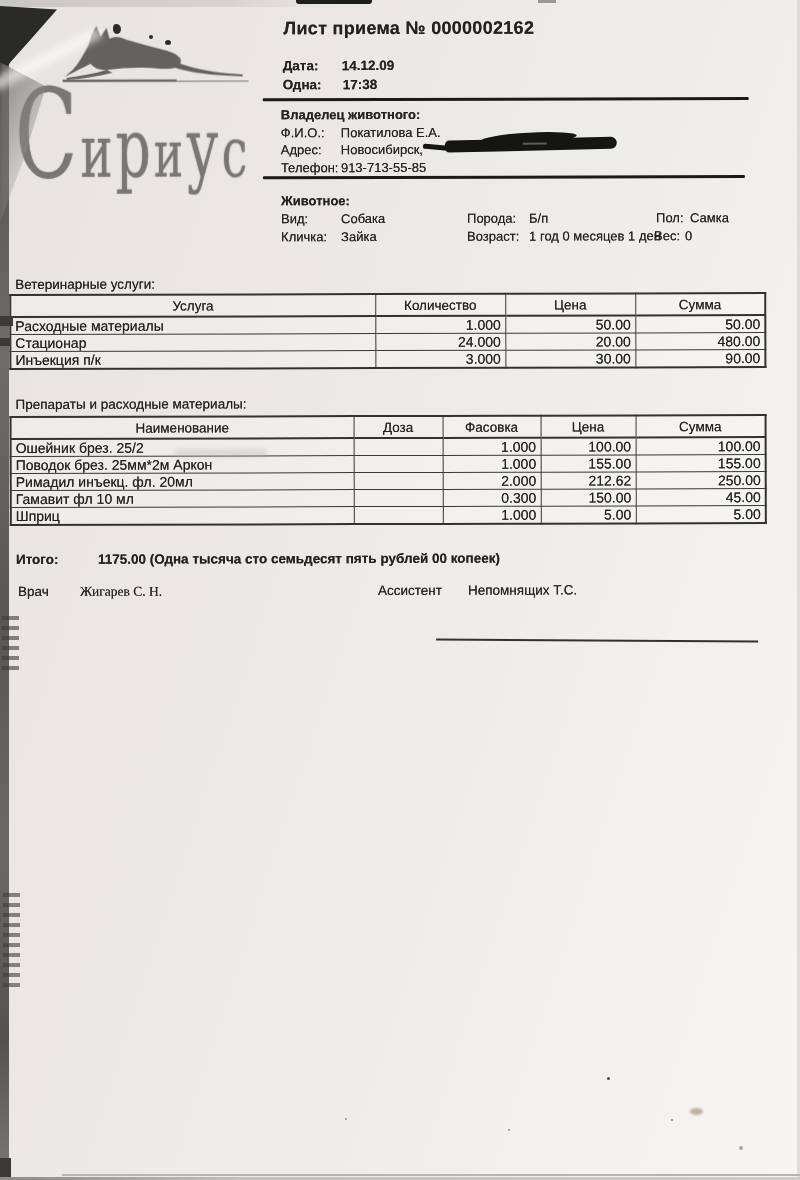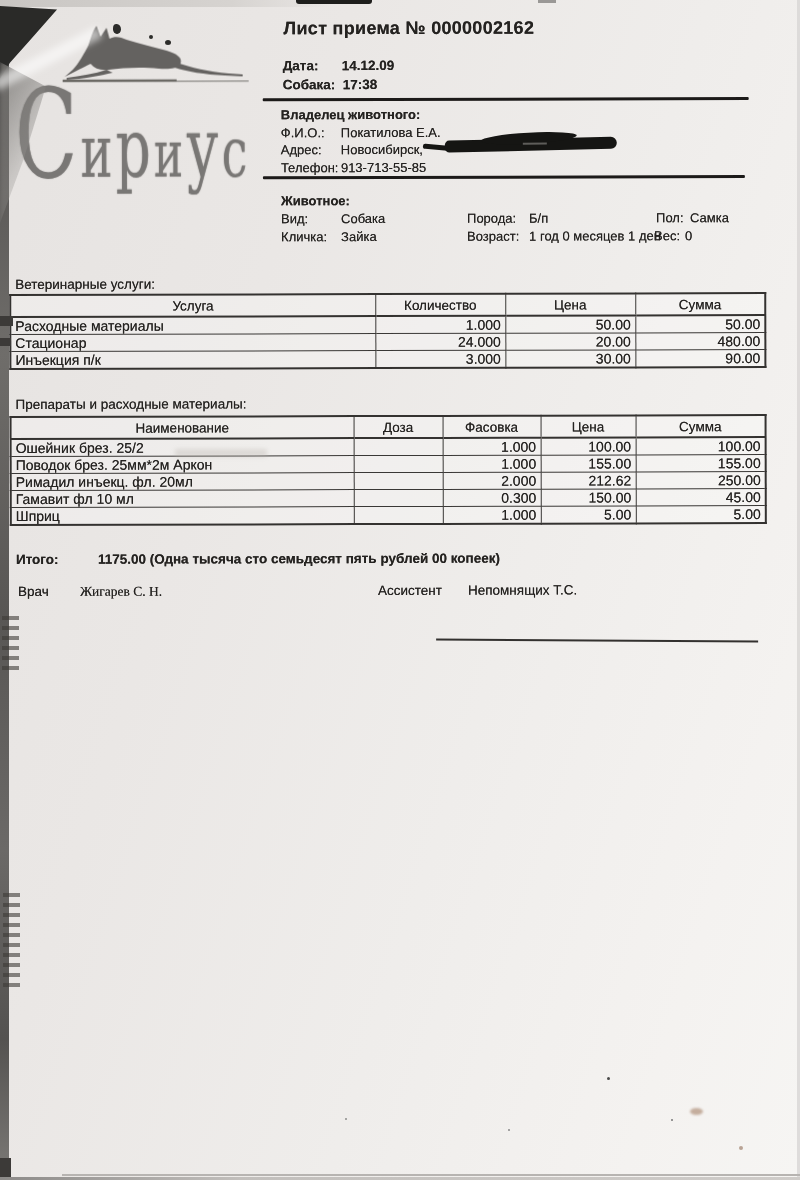--- a/index.html
+++ b/index.html
@@ -74,21 +74,21 @@
       <path fill="#4e4c4a" d="M50 47 C38 51 24 53 10 55 L10 57 C26 56 44 53 56 50 Z"></path>
       <path fill="#4e4c4a" d="M120 40 C134 45 152 49 172 51 L186 52 L186 54 L168 53 C148 52 130 49 118 45 Z"></path>
       <line x1="6" y1="58" x2="120" y2="58" stroke="#56544f" stroke-width="2.4"></line>
       <line x1="120" y1="58.6" x2="192" y2="58.6" stroke="#7a7874" stroke-width="1.2"></line>
     </svg>
     <div id="logo-text"><span class="L0">С</span><span class="L1">и</span><span class="L2">р</span><span class="L3">и</span><span class="L4">у</span><span class="L5">с</span></div>
 
     <div class="abs title" style="left:285px;top:18px;">Лист приема № 0000002162</div>
     <div class="abs t135 b" style="left:284px;top:58px;">Дата:</div>
     <div class="abs t135 b" style="left:343px;top:58px;">14.12.09</div>
-    <div class="abs t135 b" style="left:284px;top:77px;">Собака:</div>
+    <div class="abs t135 b" style="left:284px;top:77px;">Одна:</div>
     <div class="abs t135 b" style="left:344px;top:77px;">17:38</div>
     <div class="rule" style="left:264px;top:98px;width:486px;"></div>
 
     <div class="abs t13 b" style="left:282px;top:107px;">Владелец животного:</div>
     <div class="abs t13" style="left:282px;top:125px;">Ф.И.О.:</div>
     <div class="abs t13" style="left:342px;top:125px;">Покатилова Е.А.</div>
     <div class="abs t13" style="left:282px;top:142px;">Адрес:</div>
     <div class="abs t13" style="left:342px;top:142px;">Новосибирск,</div>
     <div class="redact">
       <div class="tail"></div>

